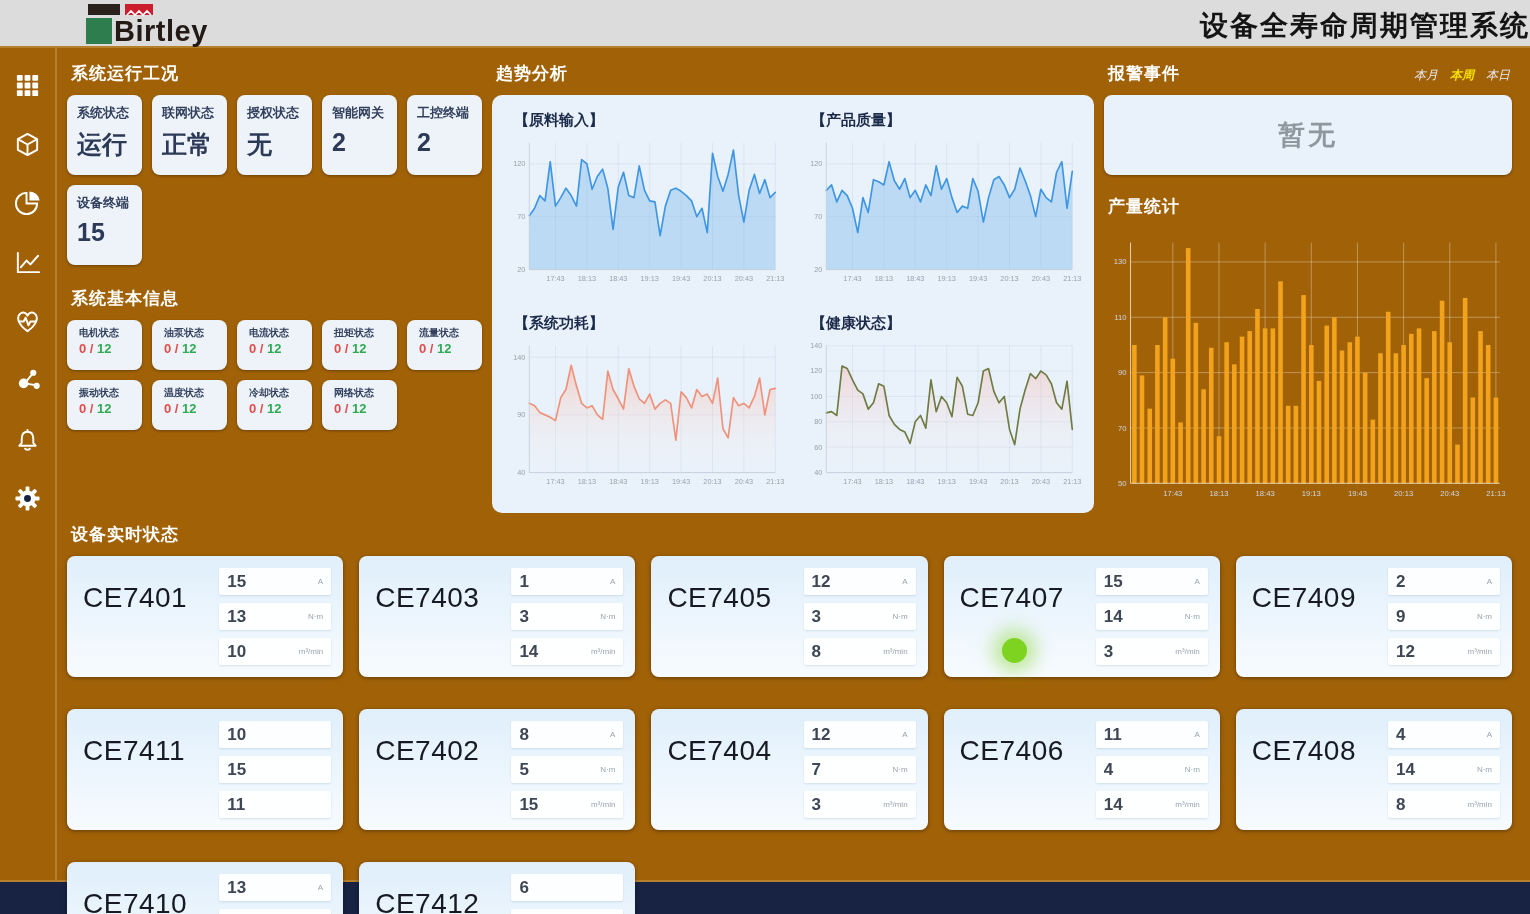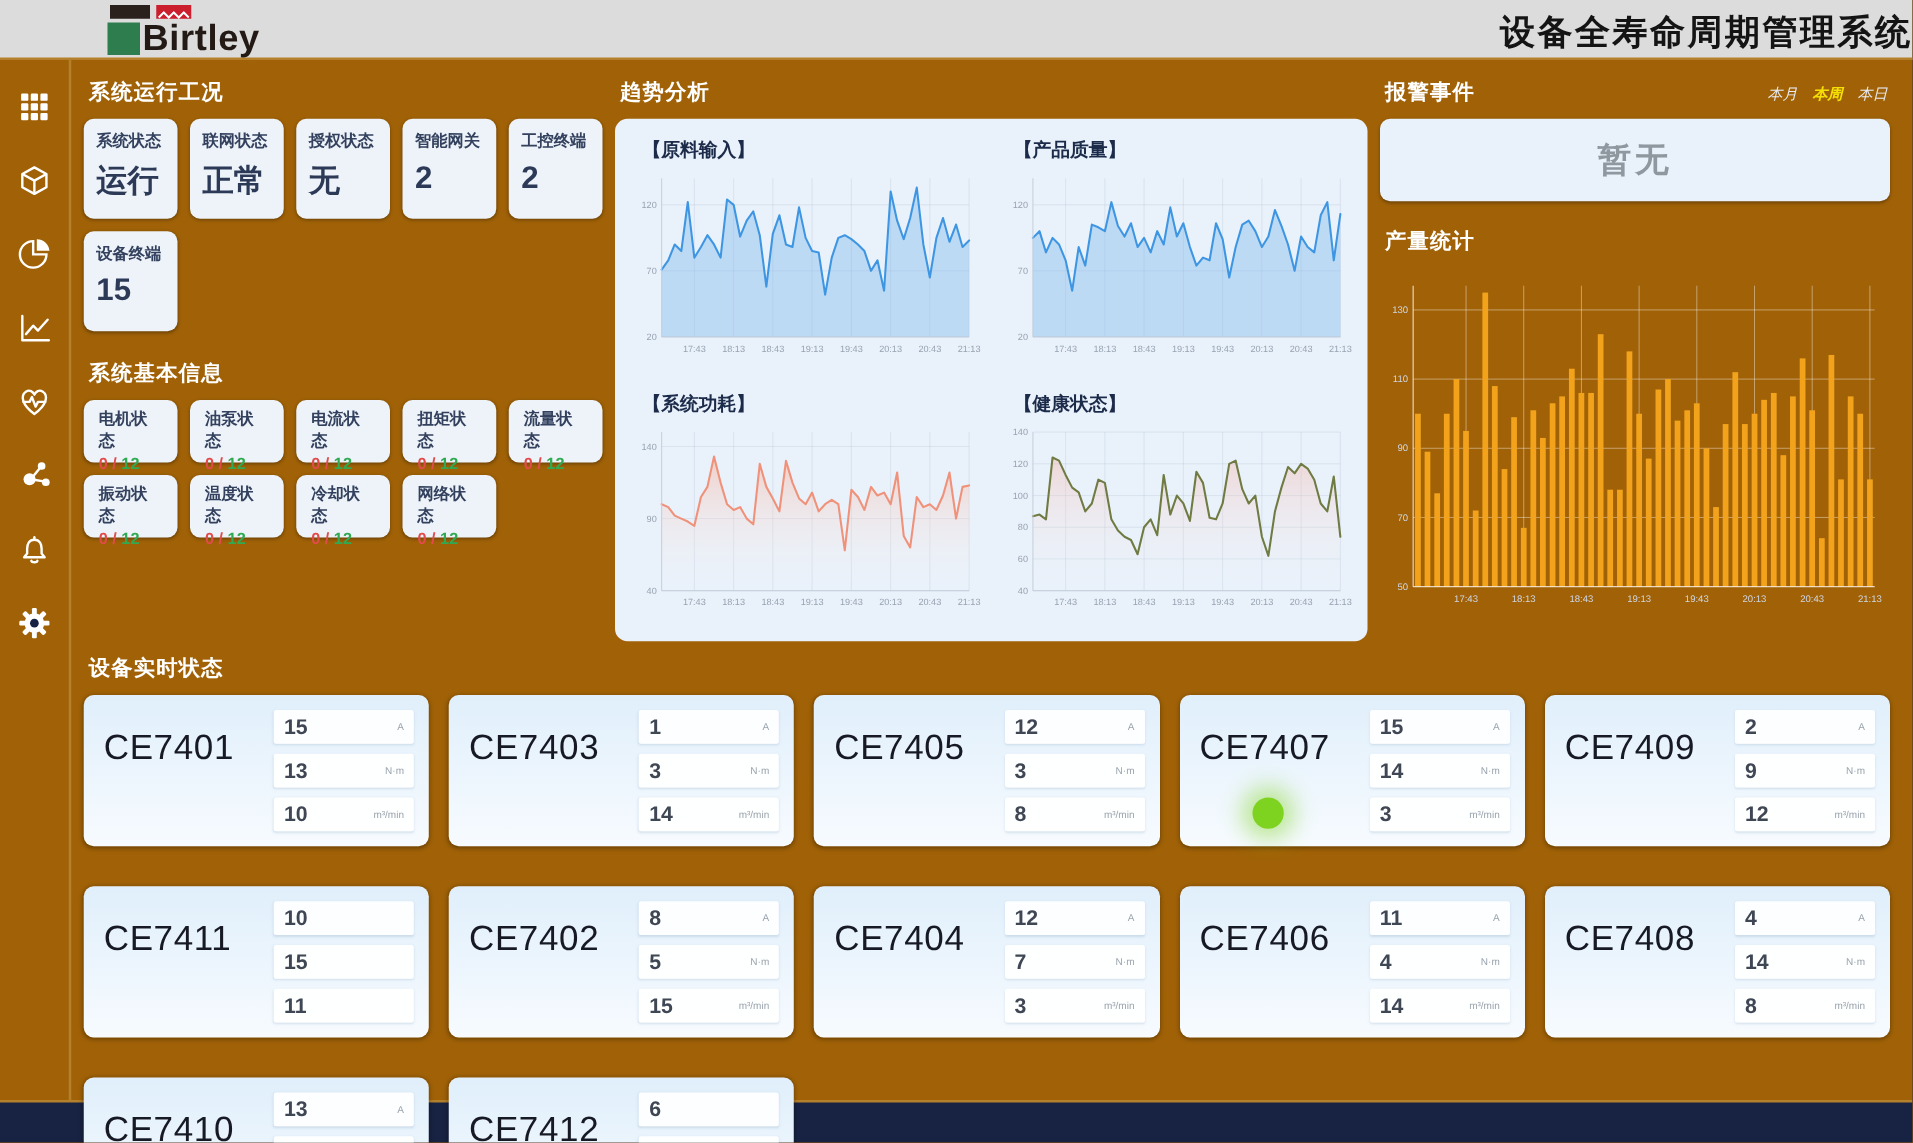--- a/index.html
+++ b/index.html
@@ -33,37 +33,37 @@
   .top-grid { display:grid; grid-template-columns:415px 602px 1fr; gap:10px; }
 
   
   .grid3 { display:grid; grid-template-columns:repeat(5,1fr); gap:10px; }
   .run-card { background:#edf3f9; border-radius:8px; height:80px; padding:9px 10px;
     box-shadow:0 1px 3px rgba(0,0,0,0.35); }
   .run-card .lbl { font-size:13px; font-weight:bold; color:#33415e; }
   .run-card .val { font-size:25px; font-weight:bold; color:#2c3a57; text-align:left; margin-top:6px; }
   .info-card { background:#edf3f9; border-radius:8px; height:50px; padding:6px 12px;
     box-shadow:0 1px 3px rgba(0,0,0,0.35); }
-  .info-card .lbl { font-size:13px; font-weight:bold; color:#33415e; }
+  .info-card .lbl { font-size:10px; font-weight:bold; color:#33415e; }
   .info-card .cnt { font-size:13px; font-weight:bold; margin-top:1px; }
   .info-red { color:#e14b4b; } .info-green { color:#2faa53; }
 
   
   .trend-card { background:#e9f1fa; border-radius:10px; padding:10px 6px 6px 6px;
     display:grid; grid-template-columns:1fr 1fr; grid-template-rows:1fr 1fr; gap:4px; height:418px; }
   .chart-block { display:flex; flex-direction:column; padding:2px 4px; }
   .chart-title { font-size:15px; font-weight:bold; color:#1c2b4a; margin:4px 0 0 12px; }
   .mini-chart { width:100%; height:162px; }
 
   
   .alarm-head { display:flex; align-items:baseline; justify-content:space-between; }
   .tabs { display:flex; gap:12px; margin-right:2px;font-style:italic; }
   .tab { font-size:12px; color:#e8ebf2; cursor:pointer; }
   .tab.active { color:#f5e003; font-weight:bold; }
-  .alarm-card { background:#e9f1fa; border-radius:8px; height:66px; display:flex;
+  .alarm-card { background:#e9f1fa; border-radius:8px; height:80px; display:flex;
     align-items:center; justify-content:center; box-shadow:0 1px 3px rgba(0,0,0,0.35); }
   .alarm-card span { font-size:27px; font-weight:bold; color:#8f979f; letter-spacing:3px; }
   .prod-chart { width:100%; height:276px; }
 
   
   .devices { margin-top:4px; }
   .device-grid { display:grid; grid-template-columns:repeat(5,1fr); gap:16px; }
   .device-card { position:relative; height:121px; border-radius:8px; cursor:pointer;
     background:linear-gradient(180deg,#e0effb,#f7fbff); box-shadow:0 1px 4px rgba(0,0,0,0.4);
     display:flex; padding:12px 12px 12px 16px; margin-bottom:16px; }

